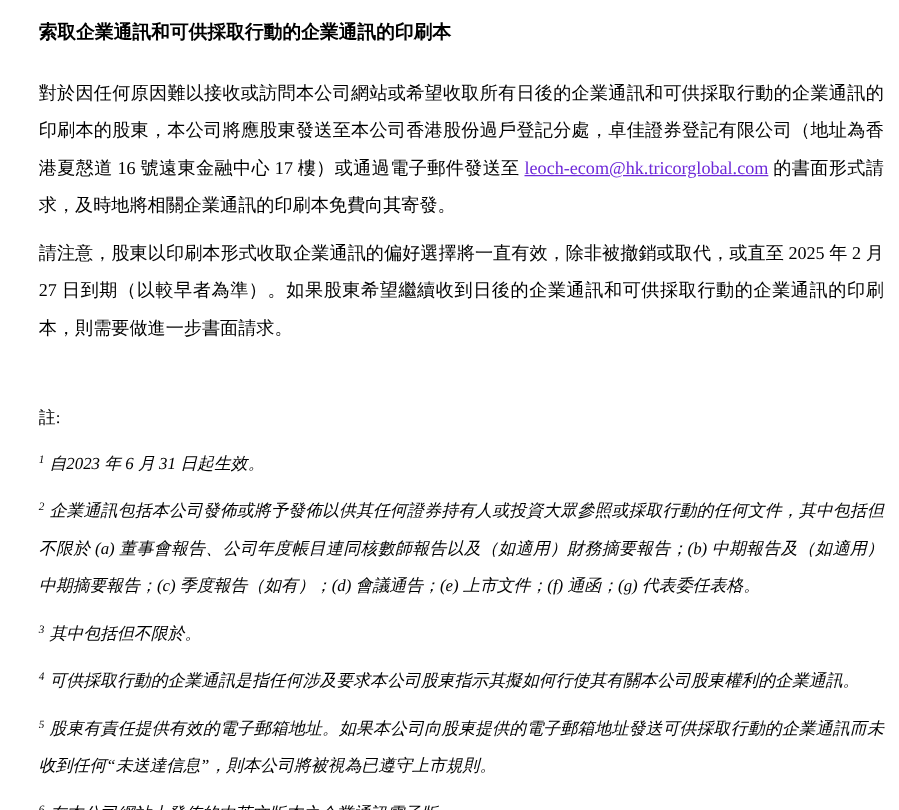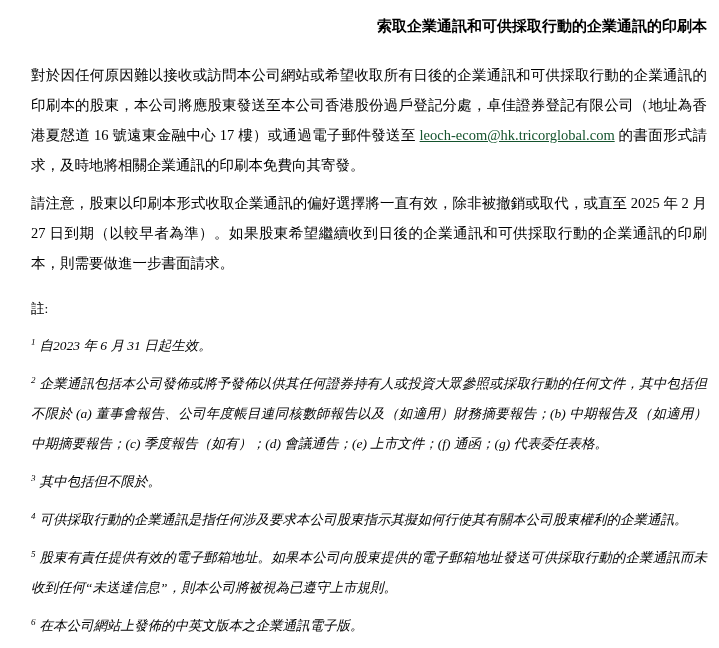--- a/index.html
+++ b/index.html
@@ -14,33 +14,32 @@
     padding: 16px 12px 0 31px;
     font-family: "Liberation Serif", "DejaVu Serif", serif;
     color: #000000;
     overflow: hidden;
   }
   .doc-title {
     font-size: 15px;
     font-weight: bold;
     line-height: 20px;
     margin: 0 0 24px 0;
-    text-align: right;
   }
   .body-para {
     font-size: 14.5px;
     line-height: 30px;
     text-align: justify;
     margin: 0 0 8px 0;
   }
   .body-para.second {
-    margin-bottom: 19px;
+    margin-bottom: 44px;
   }
   .email-link {
-    color: #14532d;
+    color: #6d28d9;
     text-decoration: underline;
     word-break: break-all;
   }
   .notes-label {
     font-size: 13.5px;
     line-height: 24px;
     margin: 0 0 10px 0;
   }
   .note {
     font-style: italic;

